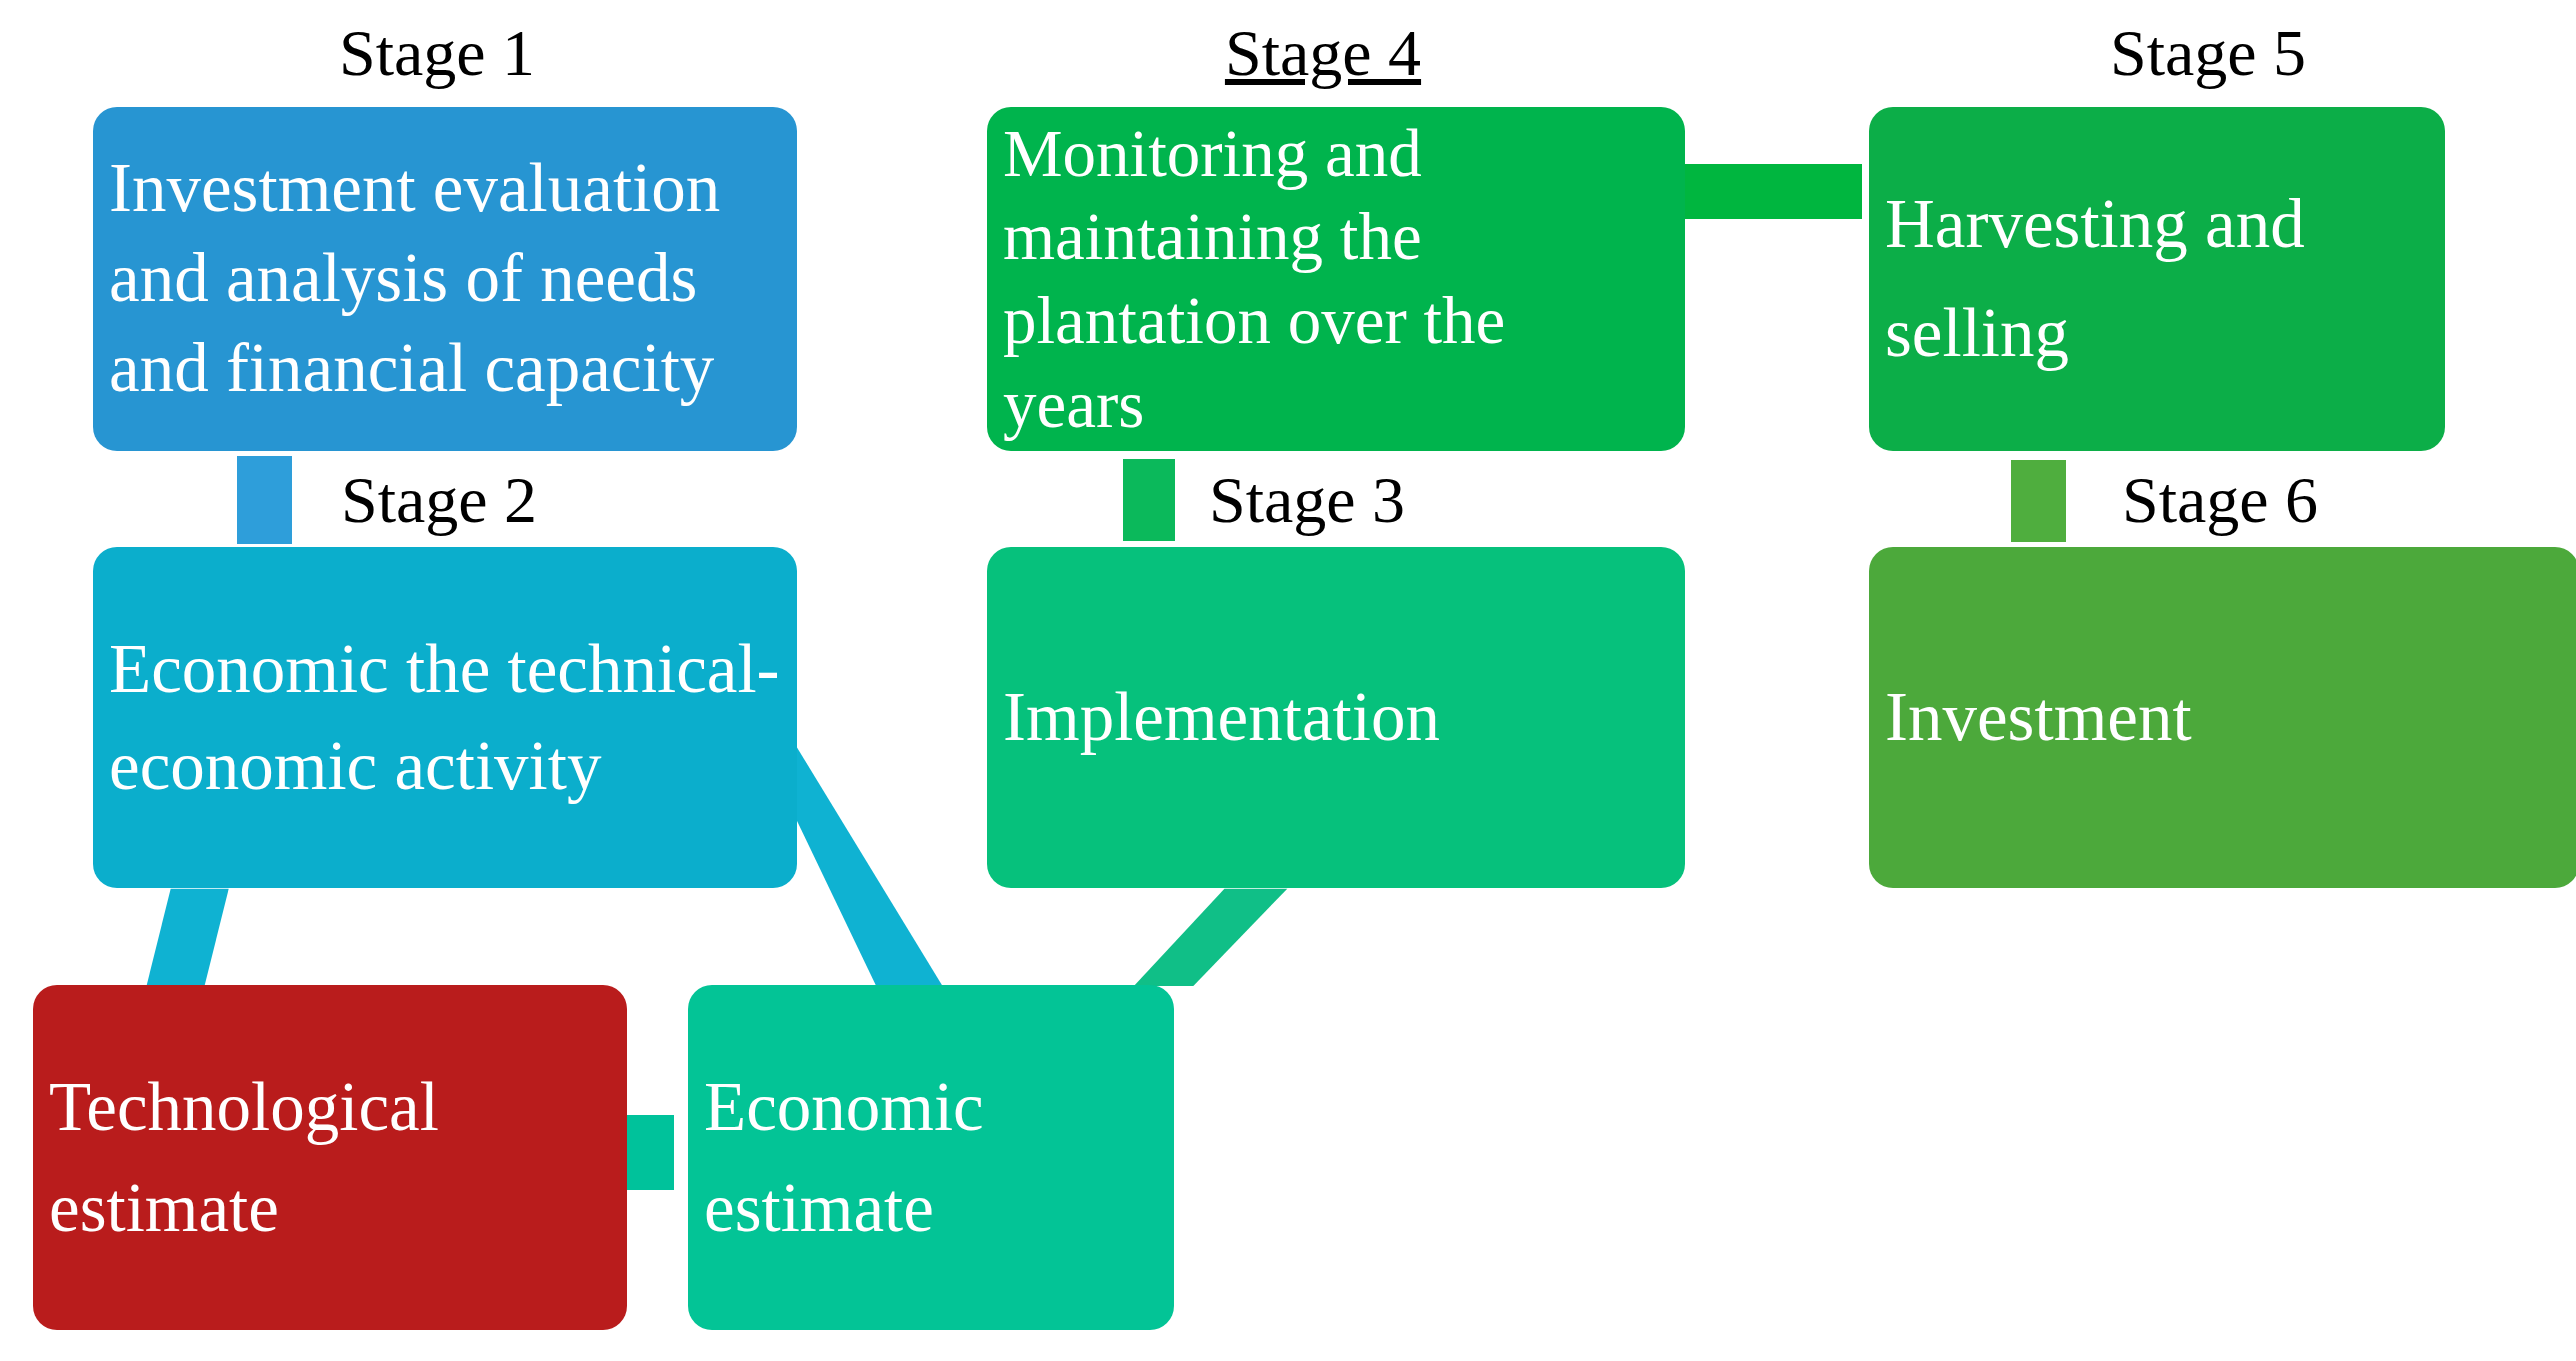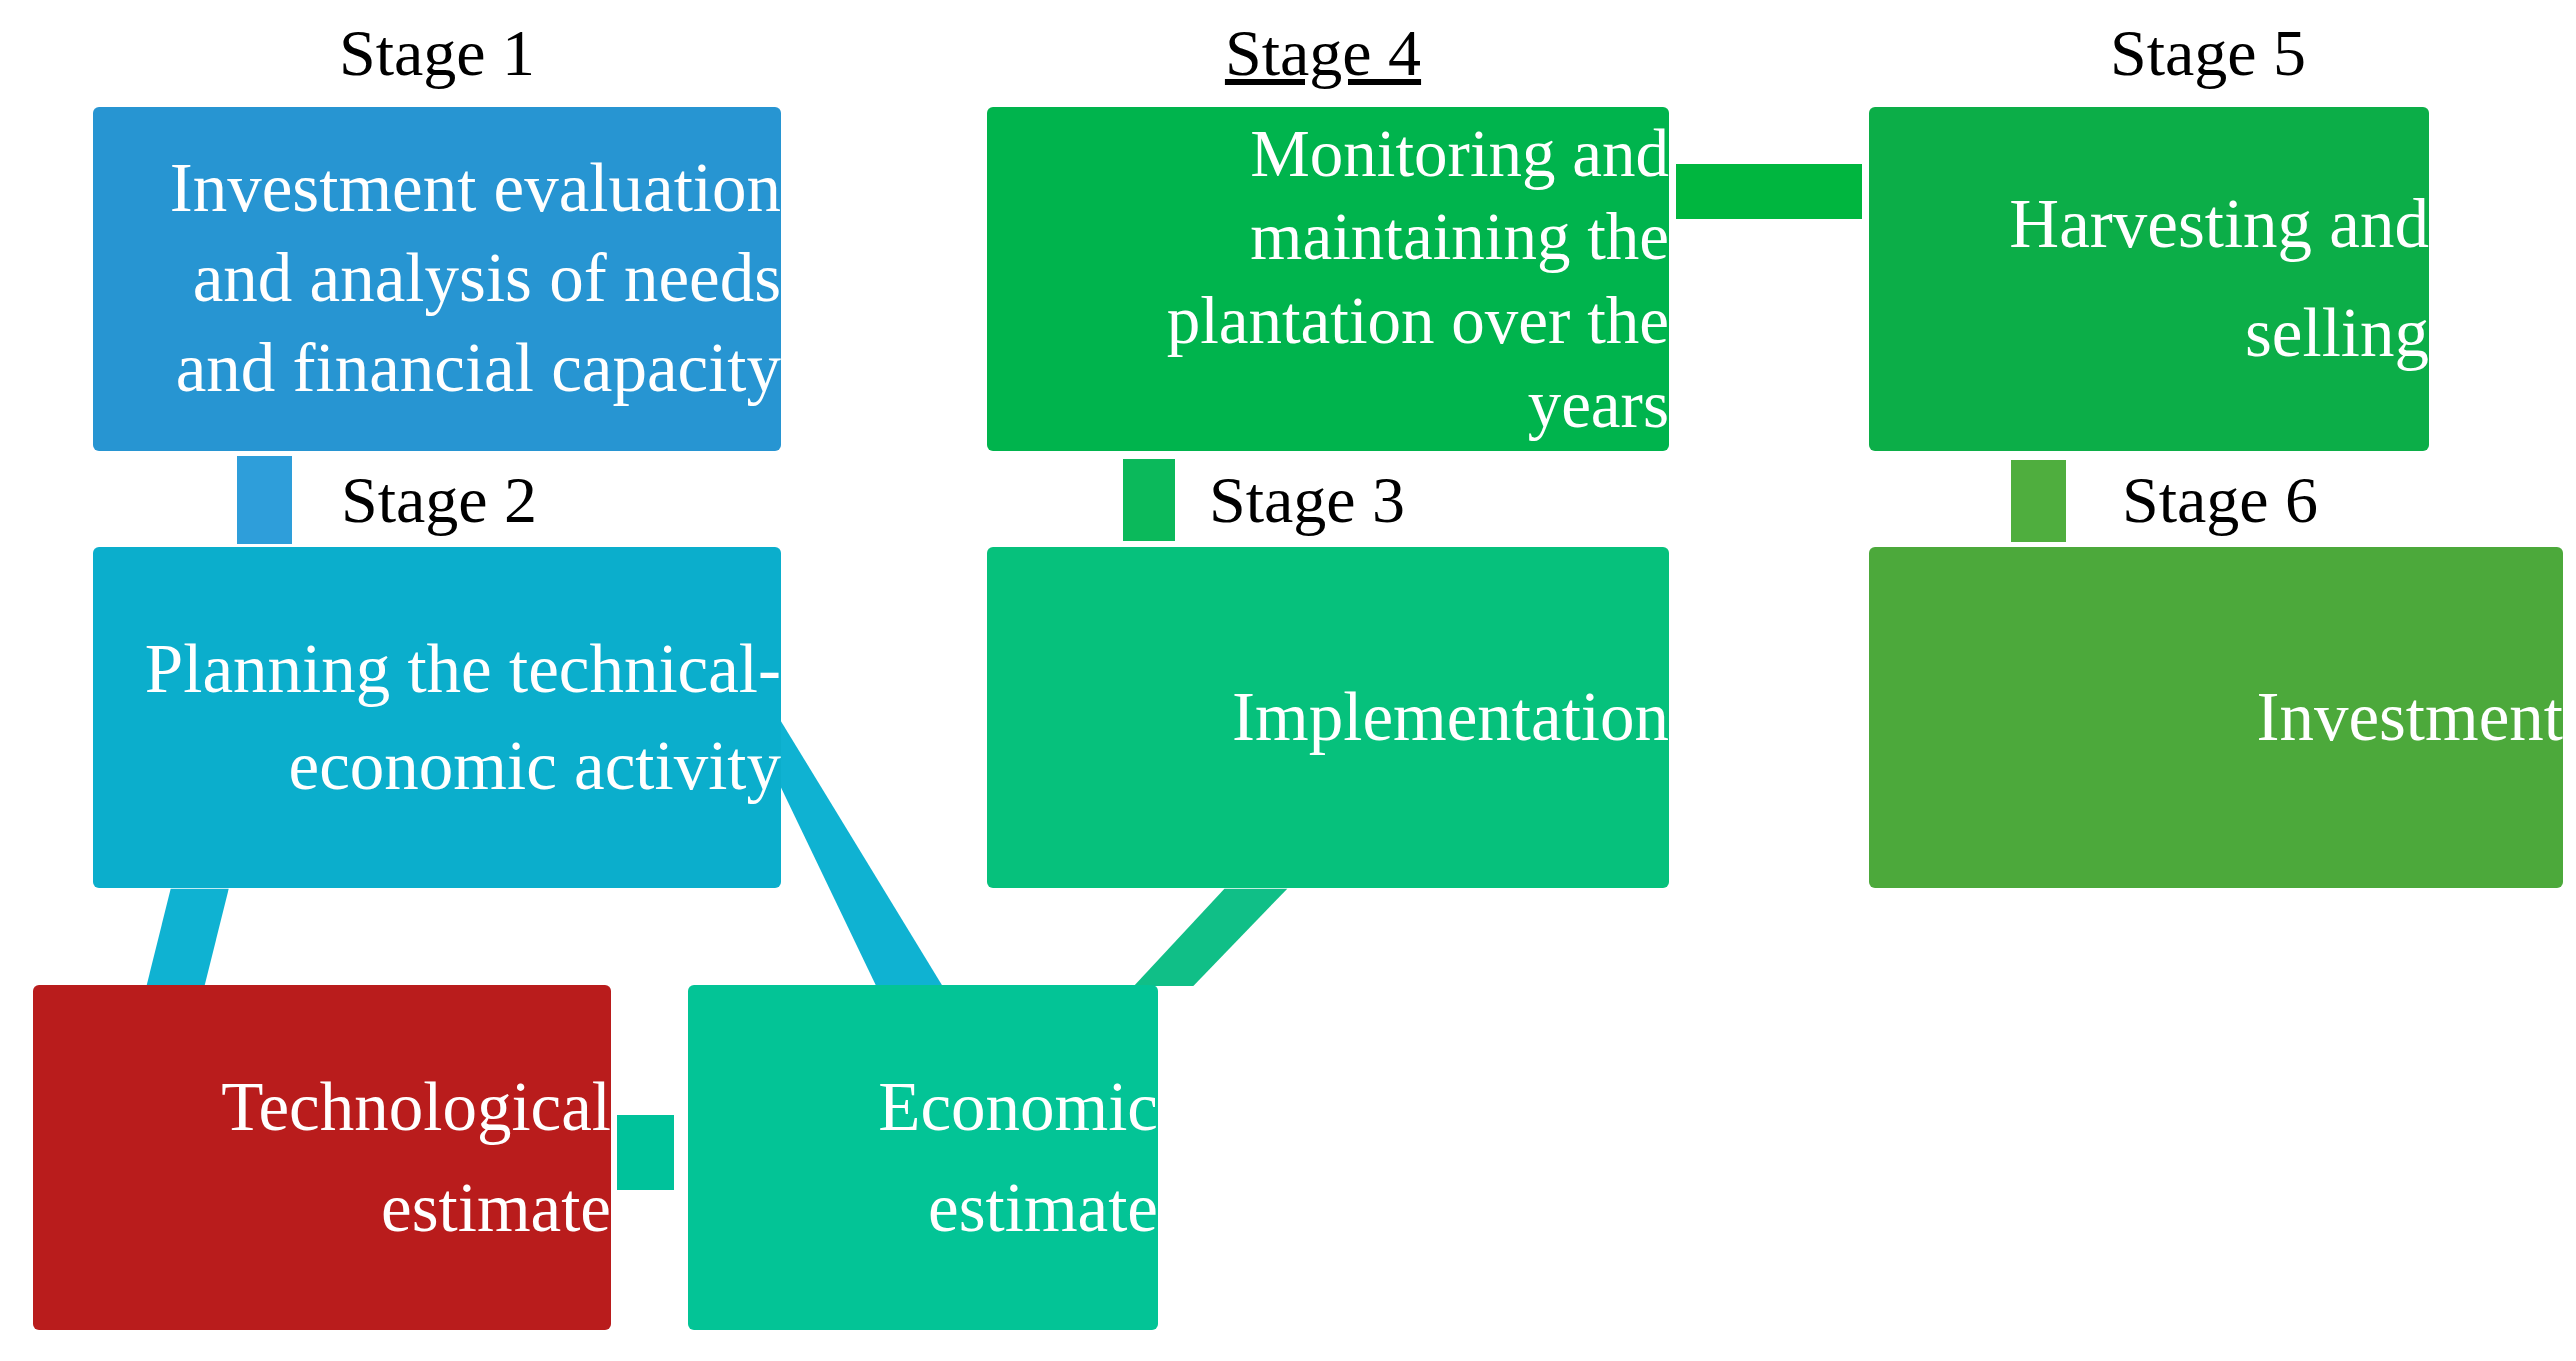--- a/index.html
+++ b/index.html
@@ -14,29 +14,30 @@
     position:absolute;
     width:622px;
     margin-left:-311px;
     text-align:center;
     font-size:66px;
     color:#000000;
     white-space:nowrap;
   }
   .box{
     position:absolute;
-    border-radius:6px;
+    border-radius:24px;
     display:flex;
     flex-direction:column;
     justify-content:center;
-    align-items:flex-end;
+    align-items:flex-start;
     text-align:center;
     color:#ffffff;
     font-size:69px;
     line-height:1.3;
+    padding-left:16px;
   }
   .box .line{display:block;}
   .lh-tight{line-height:1.25;font-size:67px;}
   .lh-two{line-height:1.4;}
   .lh-est{line-height:1.45;}
   .lh-wide{line-height:1.58;}
   .connector{position:absolute;}
   svg.overlay{position:absolute;left:0;top:0;pointer-events:none;}
 </style>
 </head>
@@ -67,21 +68,21 @@
     <polygon points="1772,1286 1863,1286 1727,1427 1641,1427" fill="#10BF87"></polygon>
   </svg>
 
   <div class="box" style="left: 93px; top: 107px; width: 688px; height: 344px; background-color: rgb(39, 149, 210);">
     <span class="line">Investment evaluation</span>
     <span class="line">and analysis of needs</span>
     <span class="line">and financial capacity</span>
   </div>
 
   <div class="box lh-two" style="left: 93px; top: 547px; width: 688px; height: 341px; background-color: rgb(11, 174, 204);">
-    <span class="line">Planning the technical-</span>
+    <span class="line">Economic the technical-</span>
     <span class="line">economic activity</span>
   </div>
 
   <div class="box lh-est" style="left: 33px; top: 985px; width: 578px; height: 345px; background-color: #b91c1c;">
     <span class="line">Technological</span>
     <span class="line">estimate</span>
   </div>
 
   <div class="box lh-est" style="left: 688px; top: 985px; width: 470px; height: 345px; background-color: rgb(3, 196, 150);">
     <span class="line">Economic</span>

